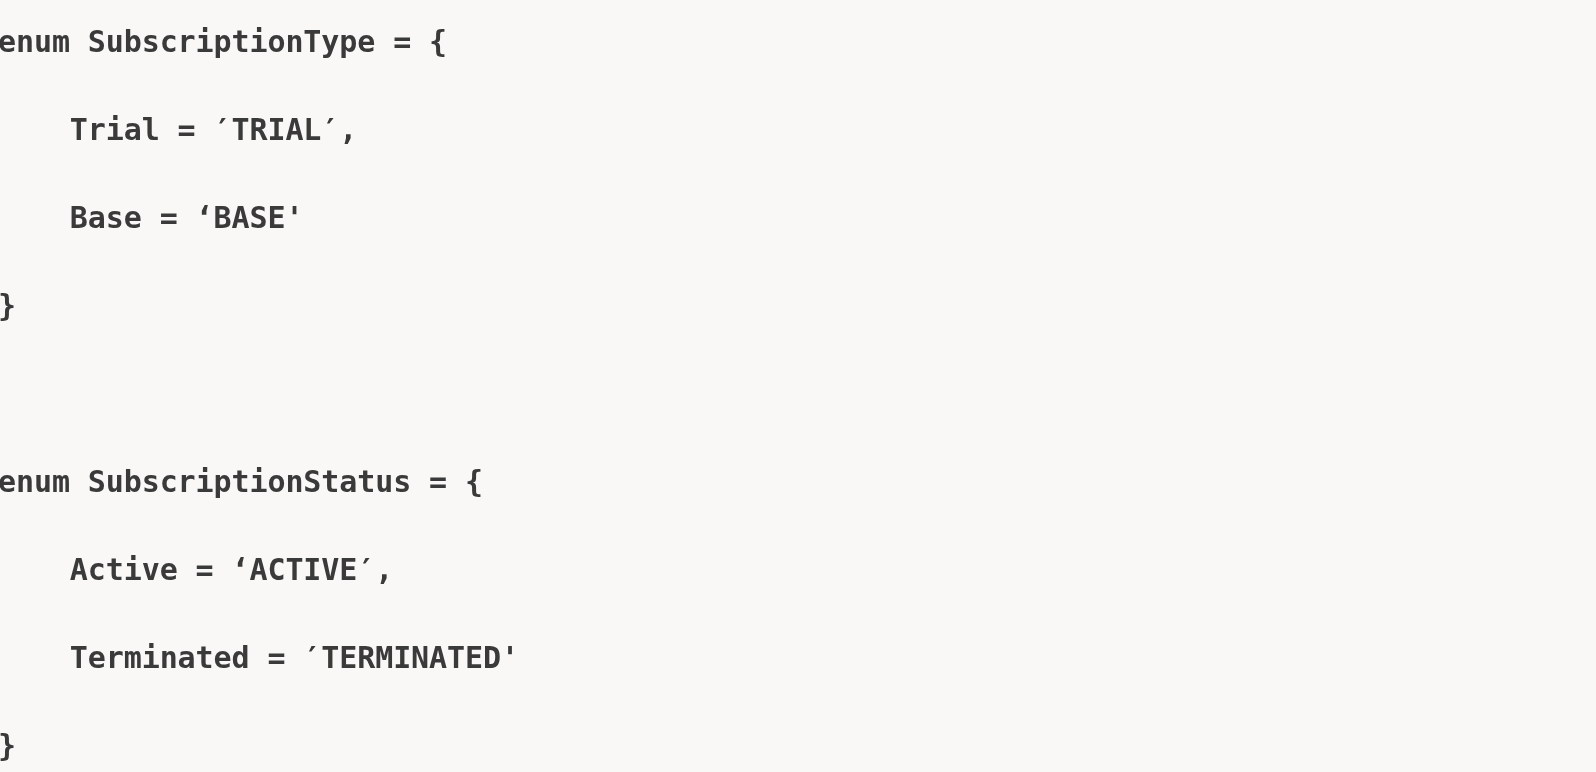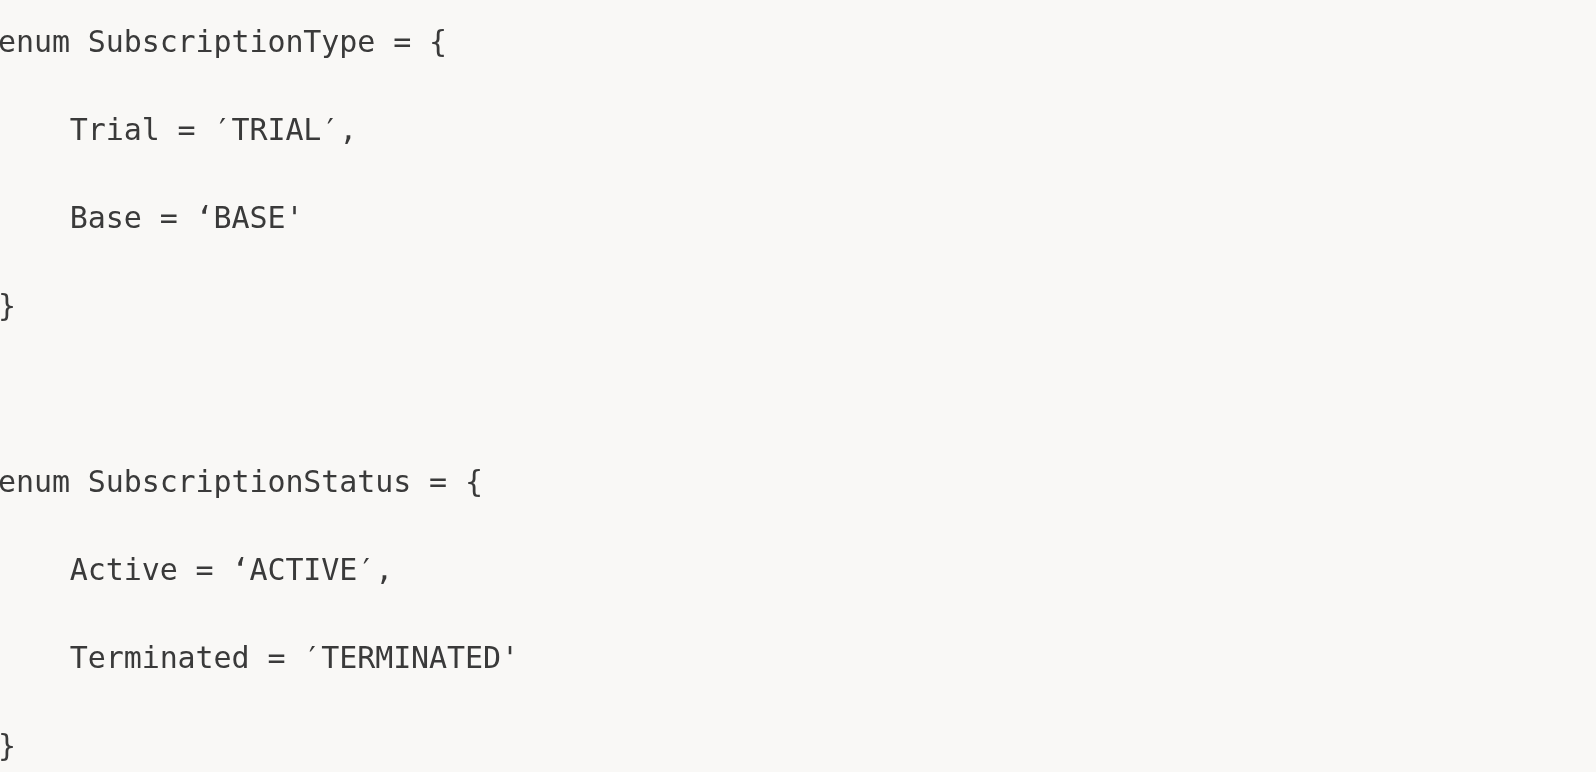--- a/index.html
+++ b/index.html
@@ -12,20 +12,21 @@
     background: #f9f8f6;
     overflow: hidden;
   }
   #code-listing {
     position: absolute;
     left: 0;
     top: 0;
     width: 1596px;
     height: 772px;
     background: #f9f8f6;
+    font-weight: bold;
   }
   .code-lines {
     position: absolute;
     left: -2px;
     top: -10px;
     font-family: "DejaVu Sans Mono", "Liberation Mono", monospace;
     font-size: 30px;
     line-height: 44px;
     letter-spacing: -0.1px;
     color: #3a3a3a;

